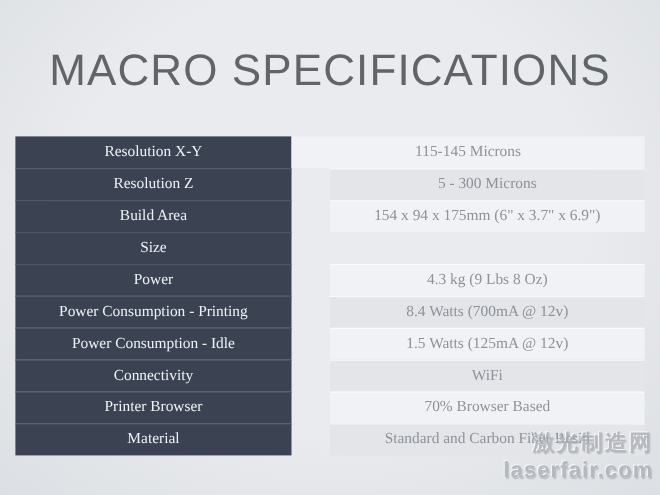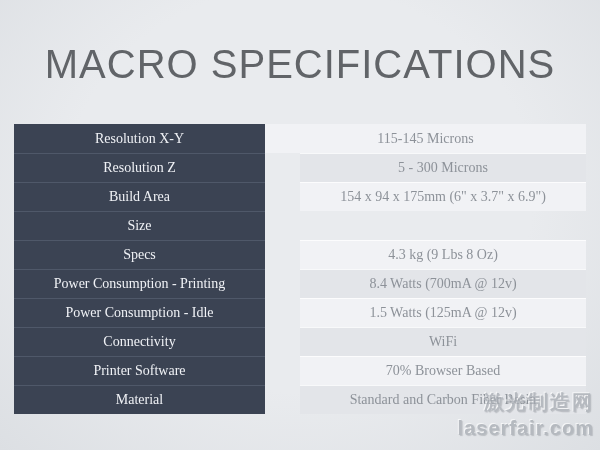--- a/index.html
+++ b/index.html
@@ -139,41 +139,41 @@
   <div class="row data-row">
     <div class="cell label-cell">Build Area</div>
     <div class="cell value-cell odd">154 x 94 x 175mm (6" x 3.7" x 6.9")</div>
   </div>
 
   <div class="row data-row">
     <div class="cell label-cell">Size</div>
   </div>
 
   <div class="row data-row">
-    <div class="cell label-cell">Specs</div>
+    <div class="cell label-cell">Power</div>
     <div class="cell value-cell odd">4.3 kg (9 Lbs 8 Oz)</div>
   </div>
 
   <div class="row data-row">
     <div class="cell label-cell">Power Consumption - Printing</div>
     <div class="cell value-cell even">8.4 Watts (700mA @ 12v)</div>
   </div>
 
   <div class="row data-row">
     <div class="cell label-cell">Power Consumption - Idle</div>
     <div class="cell value-cell odd">1.5 Watts (125mA @ 12v)</div>
   </div>
 
   <div class="row data-row">
     <div class="cell label-cell">Connectivity</div>
     <div class="cell value-cell even">WiFi</div>
   </div>
 
   <div class="row data-row">
-    <div class="cell label-cell">Printer Software</div>
+    <div class="cell label-cell">Printer Browser</div>
     <div class="cell value-cell odd">70% Browser Based</div>
   </div>
 
   <div class="row data-row">
     <div class="cell label-cell">Material</div>
     <div class="cell value-cell even">Standard and Carbon Fiber Resin</div>
   </div>
 </div>
   </div>
 

